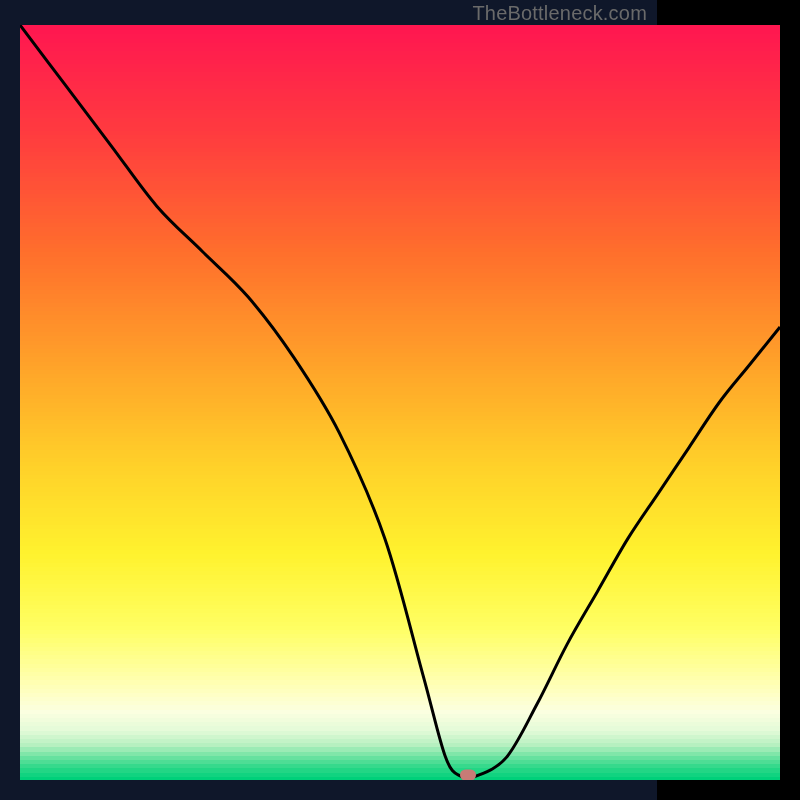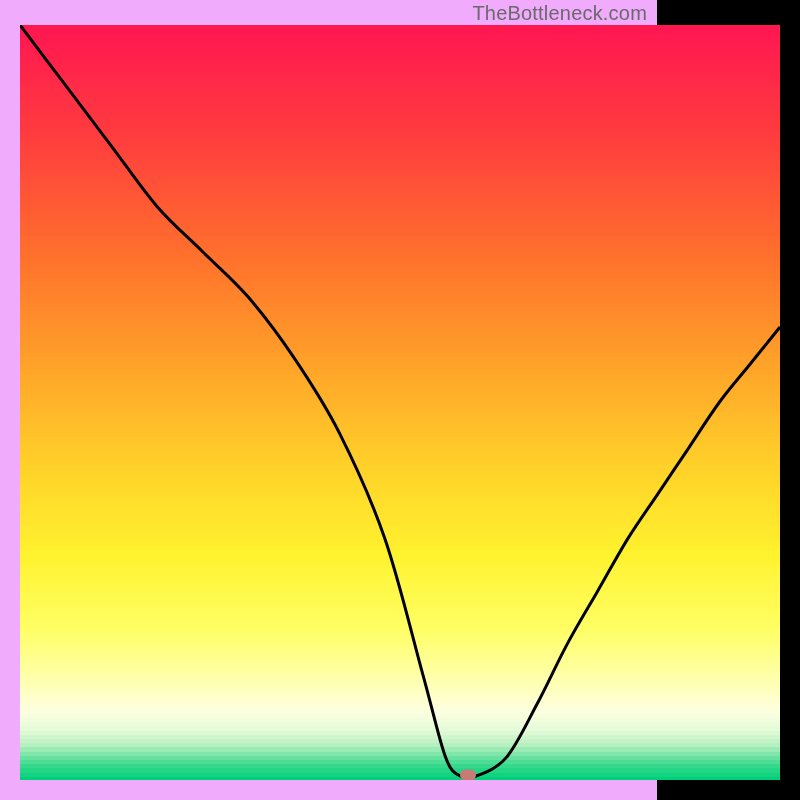--- a/index.html
+++ b/index.html
@@ -8,21 +8,21 @@
     width: 800px;
     height: 800px;
     background: #000;
     font-family: Arial, Helvetica, sans-serif;
     overflow: hidden;
   }
   .container {
     position: relative;
     width: 657px;
     height: 800px;
-    background: #f0abfc;
+    background: #0f172a;
   }
   .watermark {
     position: absolute;
     top: 2px;
     right: 10px;
     color: #6a6a6a;
     font-size: 20px;
     font-weight: 500;
     z-index: 10;
     letter-spacing: 0.2px;

